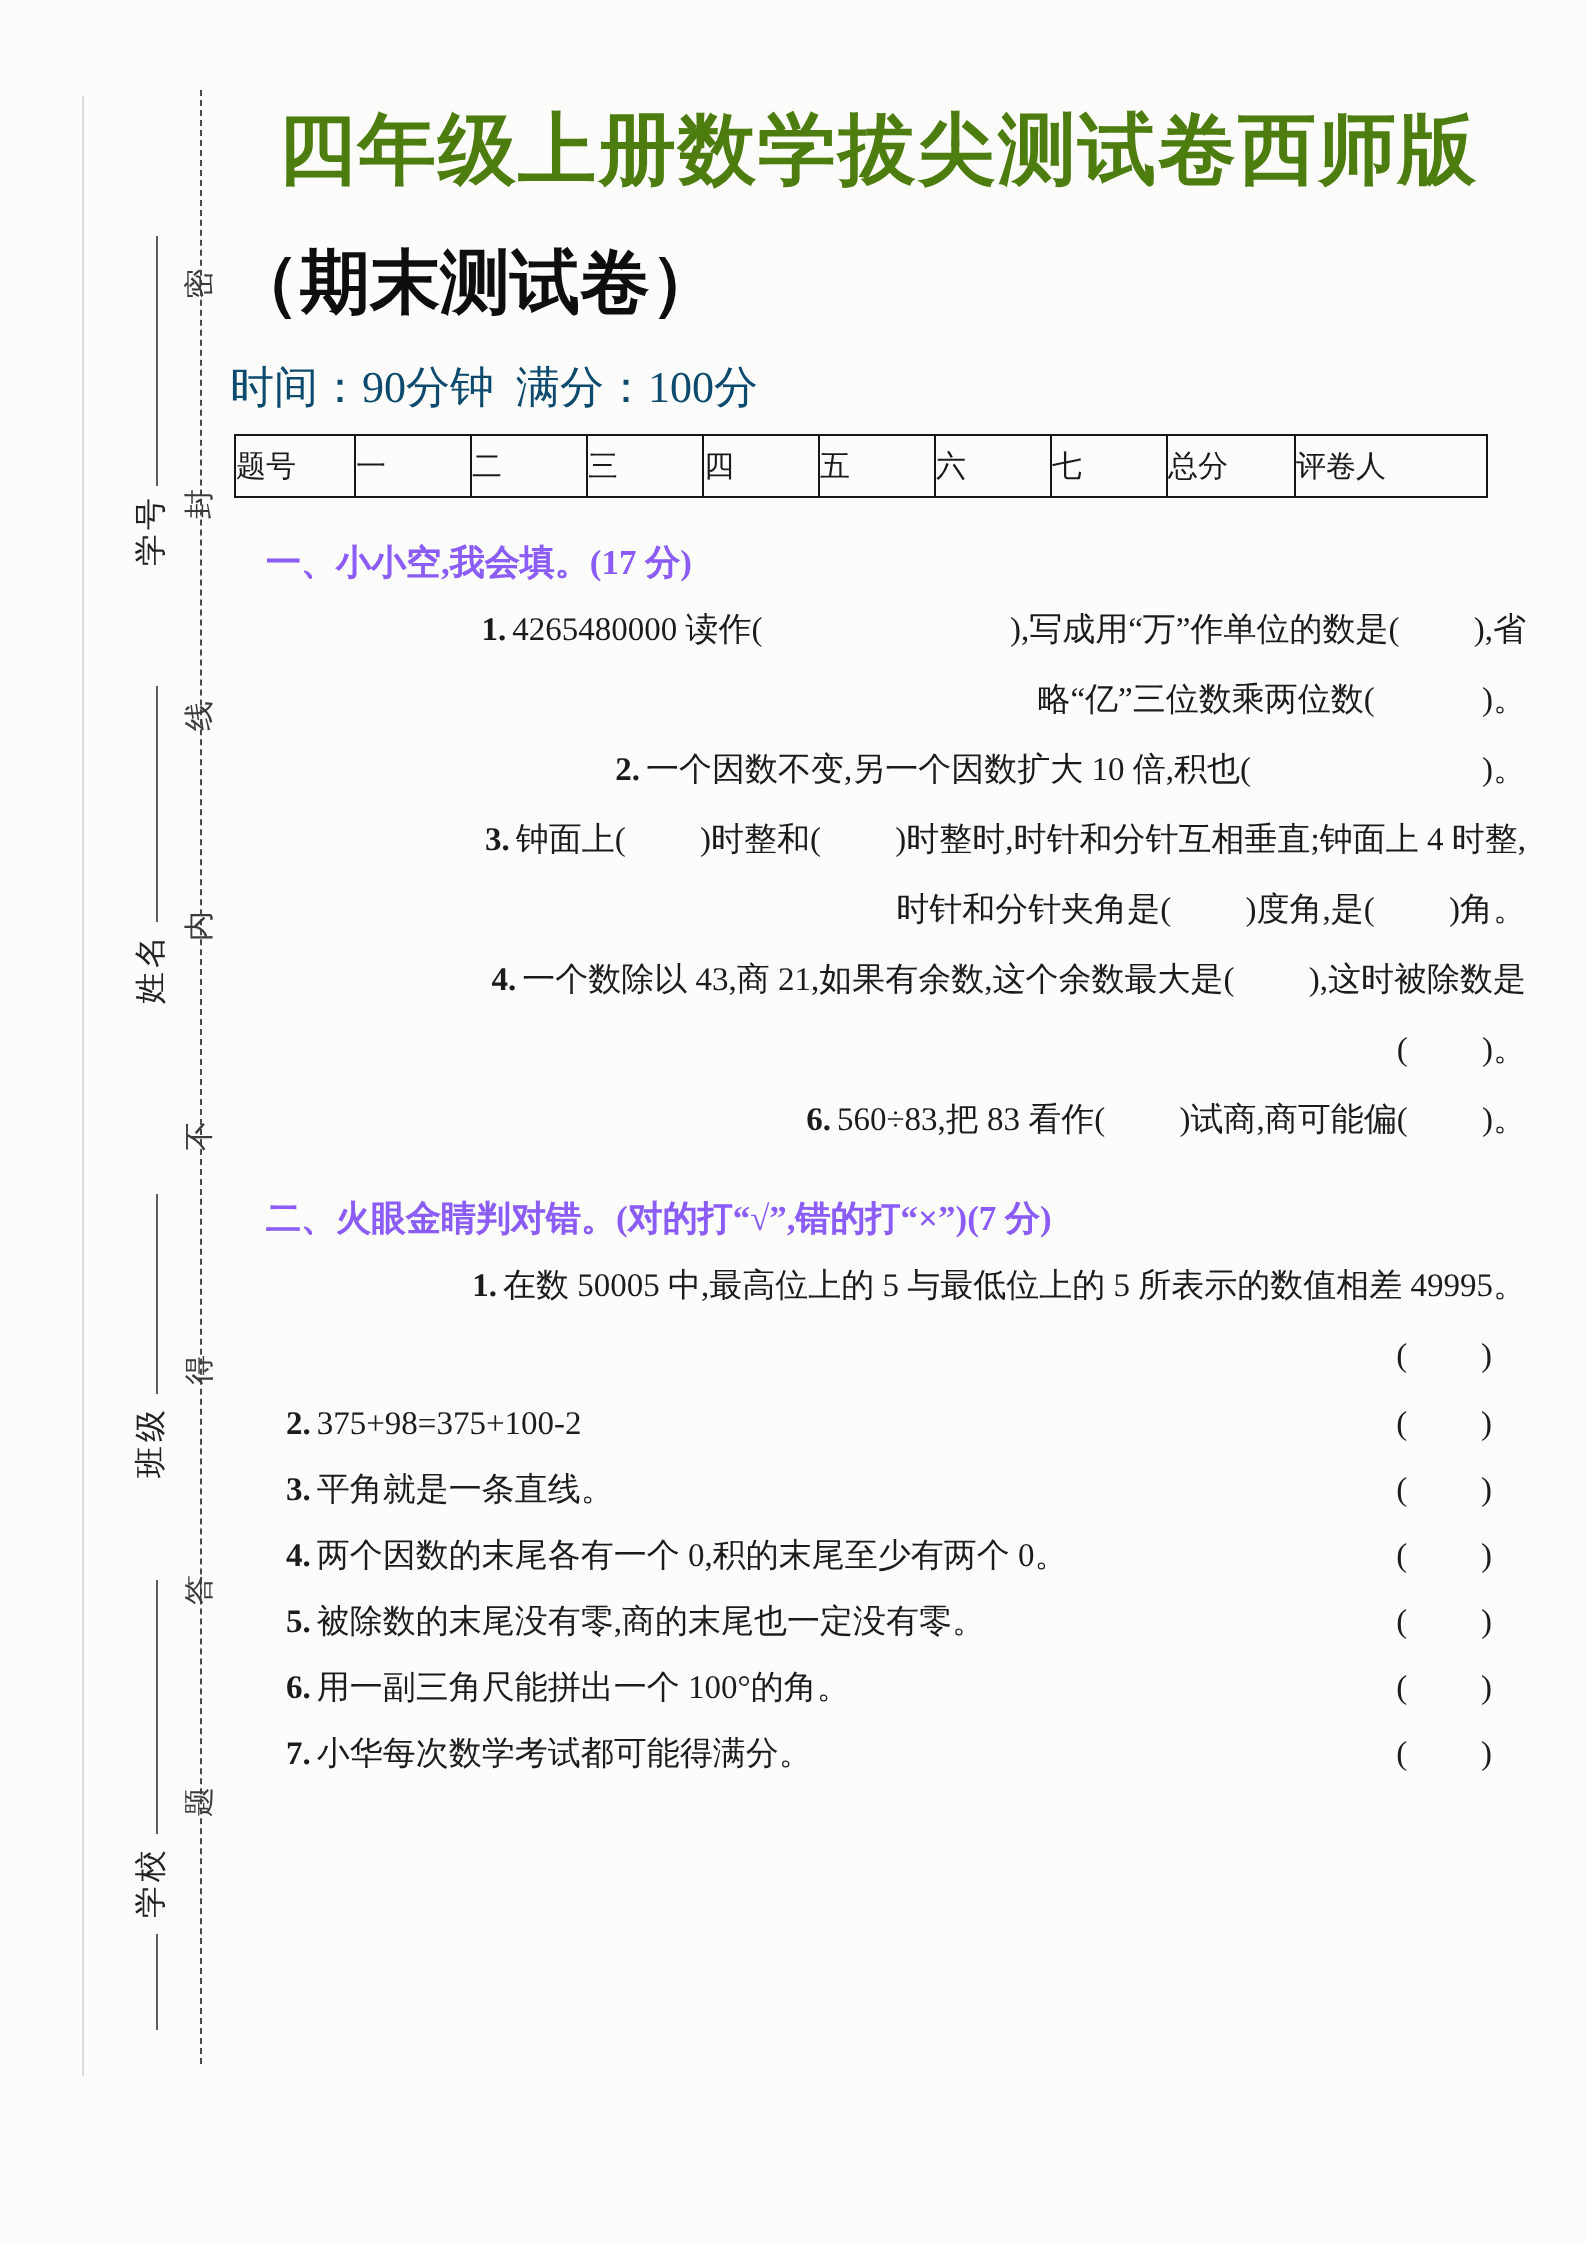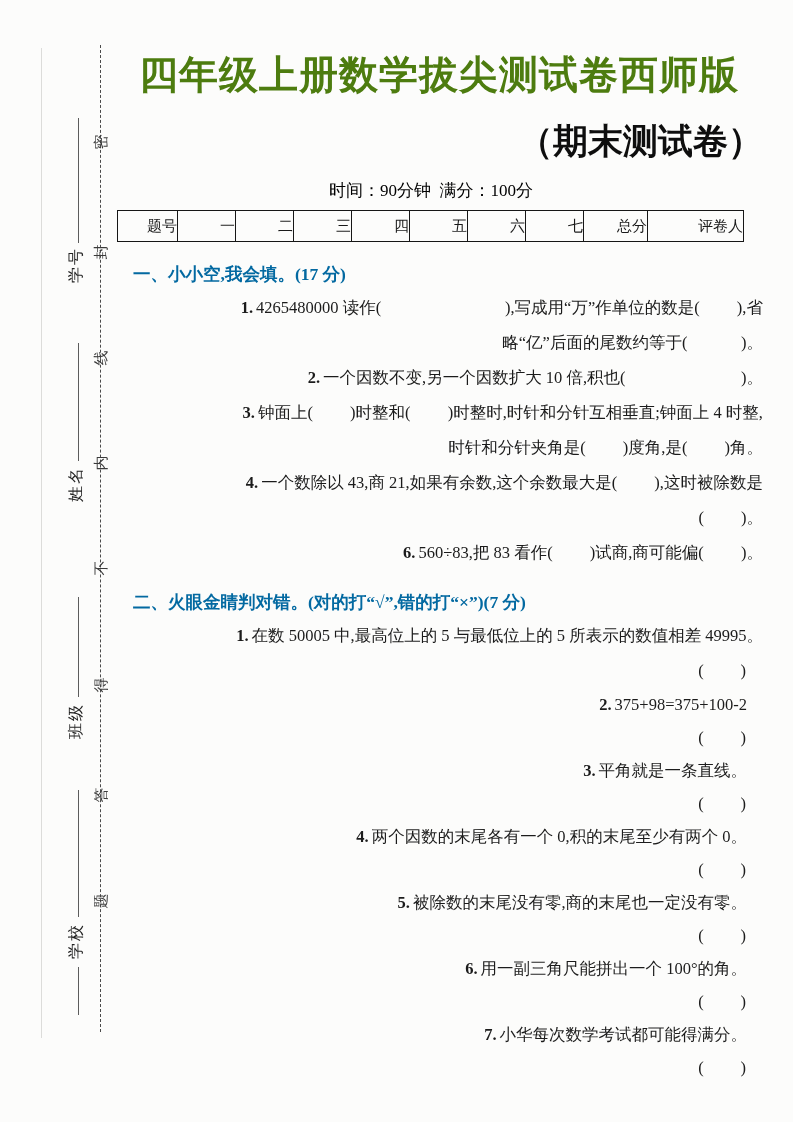--- a/index.html
+++ b/index.html
@@ -29,55 +29,55 @@
 
   
   .content{position:absolute;left:115px;top:38px;width:648px;}
 
   .title{
     text-align:center;font-family:"Liberation Sans","DejaVu Sans",sans-serif;
     font-weight:900;font-size:39px;letter-spacing:1px;color:#4d7c0f;
     margin-top:10px;white-space:nowrap;
   }
   .subtitle{
-    text-align:right;font-family:"Liberation Sans","DejaVu Sans",sans-serif;
+    text-align:left;font-family:"Liberation Sans","DejaVu Sans",sans-serif;
     font-weight:900;font-size:35px;color:#0e0e0e;margin-top:16px;
   }
   .info{
-    text-align:center;font-size:17px;padding-right:16px;margin-top:14px;
-    color:#000000;white-space:pre;
+    text-align:left;font-size:22px;padding-right:16px;margin-top:14px;
+    color:#0c4a6e;white-space:pre;
   }
 
   table.score{
     border-collapse:collapse;margin-top:8px;margin-left:2px;
     table-layout:fixed;width:627px;
   }
   table.score td{
-    border:1.5px solid #161616;text-align:right;font-size:15px;
+    border:1.5px solid #161616;text-align:left;font-size:15px;
     padding:0;height:30px;color:#1a1a1a;
   }
   table.score tr.scorerow td{height:32px;}
   .c-qn{width:60px;} .c-n{width:58px;} .c-tot{width:64px;} .c-rev{width:96px;}
 
   .sec-head{
     font-weight:700;font-size:17.5px;margin:20px 0 4px 18px;
-    color:#0369a1;white-space:pre;
+    color:#8b5cf6;white-space:pre;
     font-family:"Liberation Serif",serif;
   }
   .q-line{
     padding-left:28px;line-height:35px;font-size:16.5px;white-space:pre;
     color:#1b1b1b;
     text-align:right;
   }
   .q-line.cont{padding-left:40px;}
   .qnum{font-weight:700;padding-right:3px;}
 
   .judge-row{
     display:flex;align-items:flex-end;padding-left:28px;padding-right:16px;
-    line-height:33px;font-size:16.5px;flex-direction:column;
+    line-height:33px;font-size:16.5px;
   }
   .judge-row .jtext{white-space:pre;}
   .judge-row .jbracket{margin-left:auto;white-space:pre;letter-spacing:1px;}
   .bracket-line{
     text-align:right;padding-right:16px;line-height:35px;font-size:16.5px;
     white-space:pre;letter-spacing:1px;
   }
 </style>
 </head>
 <body>
@@ -137,21 +137,21 @@
         <td>七</td>
         <td>总分</td>
         <td>评卷人</td>
       </tr>
     </tbody>
       </table>
 
     <div class="sec-head">一、小小空,我会填。(17 分)</div>
 
     <div class="q-line"><b class="qnum">1.</b><span>4265480000 读作(                              ),写成用“万”作单位的数是(         ),省</span></div>
-    <div class="q-line cont"><span>略“亿”后面的尾数约等于(             )。</span></div>
+    <div class="q-line cont"><span>略“亿”三位数乘两位数(             )。</span></div>
 
     <div class="q-line"><b class="qnum">2.</b><span>一个因数不变,另一个因数扩大 10 倍,积也(                            )。</span></div>
 
     <div class="q-line"><b class="qnum">3.</b><span>钟面上(         )时整和(         )时整时,时针和分针互相垂直;钟面上 4 时整,</span></div>
     <div class="q-line cont"><span>时针和分针夹角是(         )度角,是(         )角。</span></div>
 
     <div class="q-line"><b class="qnum">4.</b><span>一个数除以 43,商 21,如果有余数,这个余数最大是(         ),这时被除数是</span></div>
     <div class="q-line cont"><span>(         )。</span></div>
 
 

